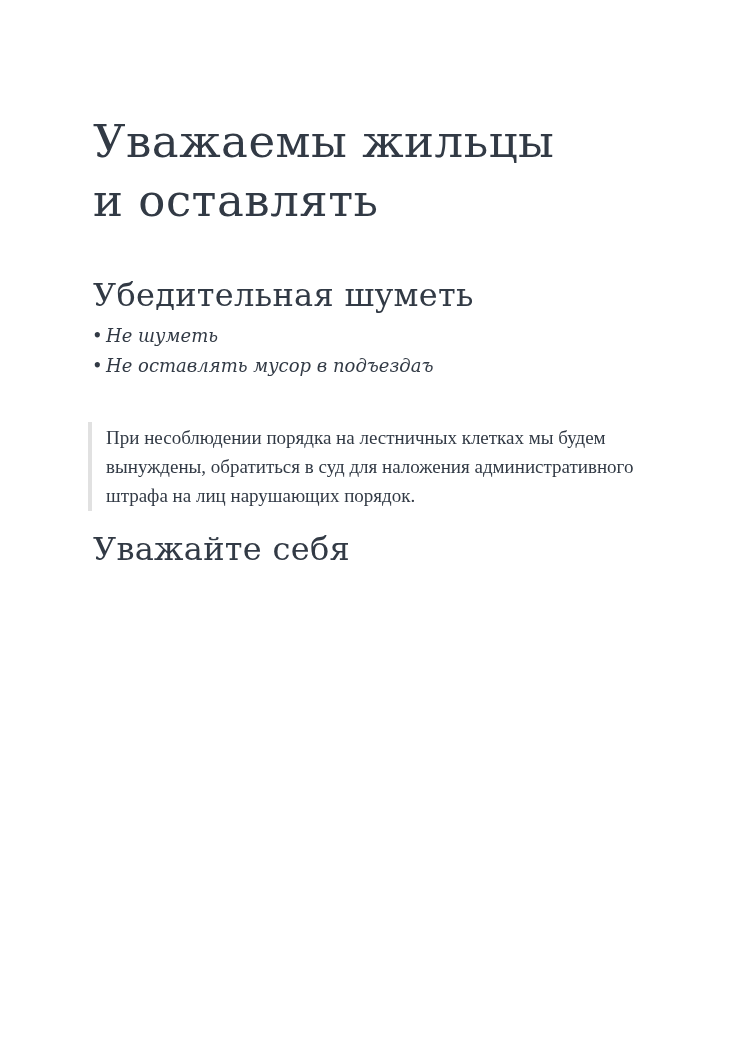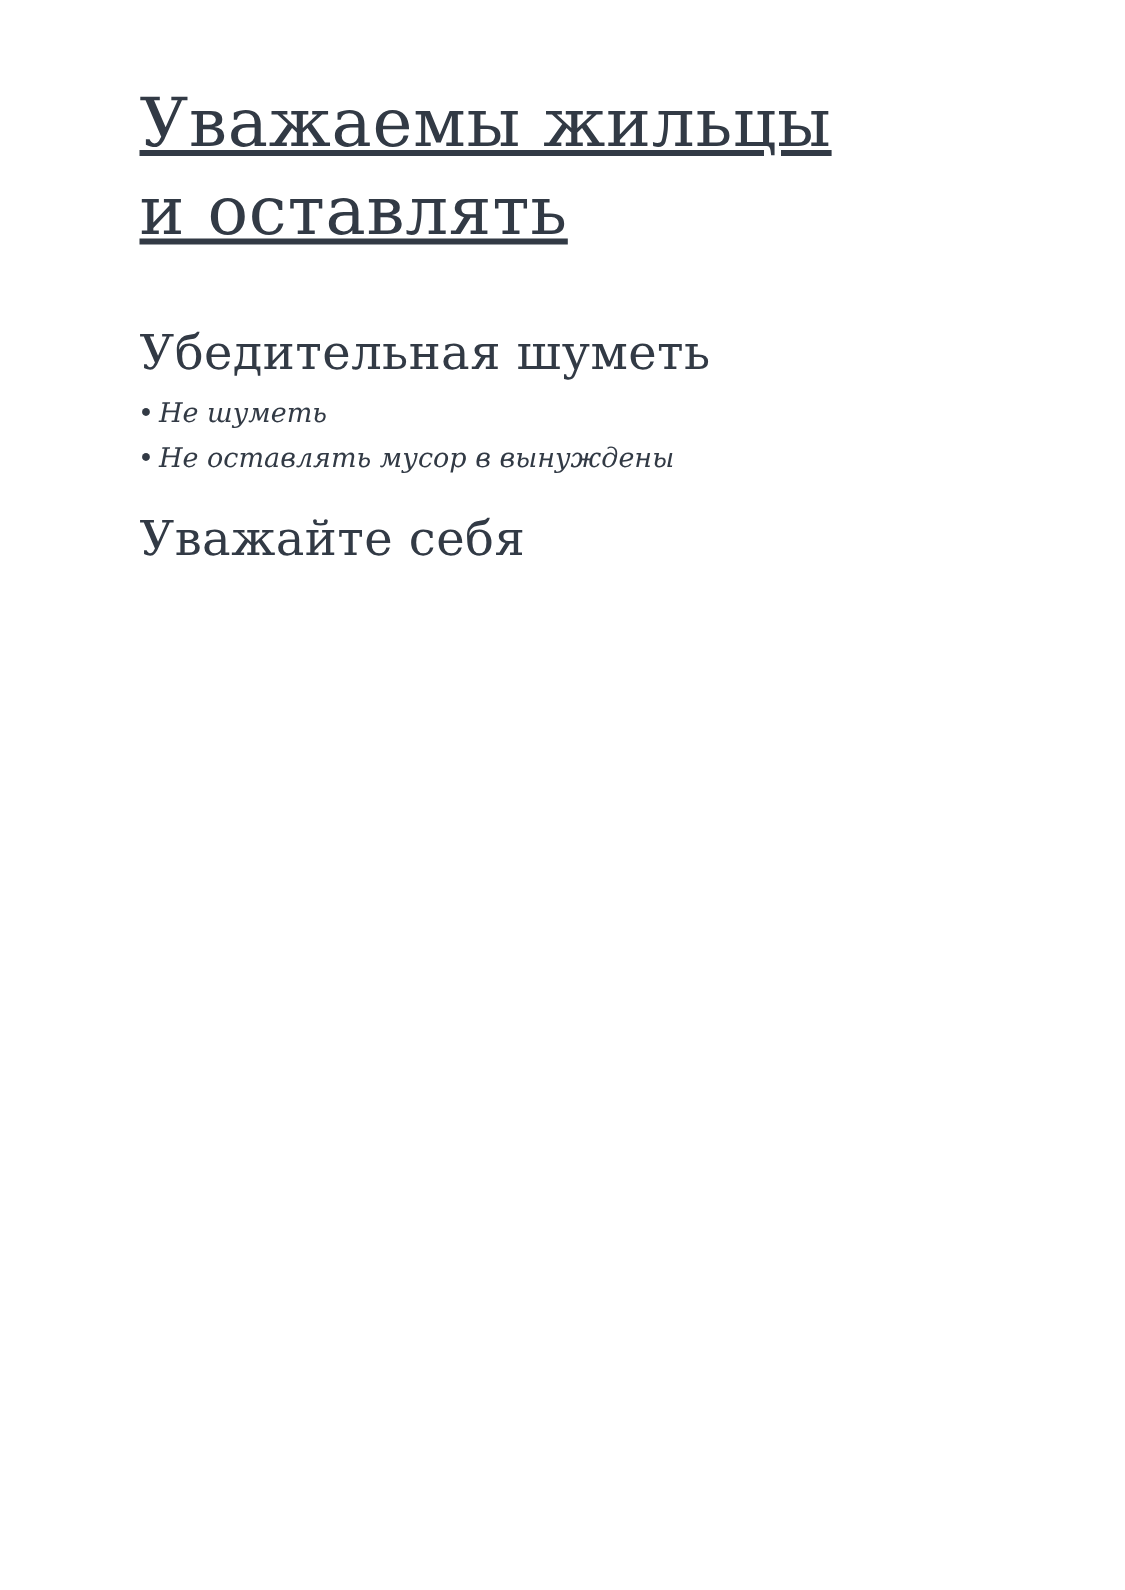--- a/index.html
+++ b/index.html
@@ -16,26 +16,25 @@
     color: var(--text);
     overflow: hidden;
   }
   .page {
     position: relative;
     width: 750px;
     height: 1060px;
     padding: 0 67px 0 93px;
   }
   .title {
-    margin-top: 52px;
+    margin-top: 112px;
     font-size: 45px;
     line-height: 59px;
     font-weight: 400;
     letter-spacing: 0.5px;
-    text-decoration: underline;
   }
   .title span { display: block; }
   .subheading {
     margin-top: 45px;
     font-size: 32px;
     line-height: 40px;
     font-weight: 400;
     letter-spacing: 0.3px;
   }
   ul.request-list {
@@ -83,21 +82,24 @@
 
   <h1 class="title">
     <span>Уважаемы жильцы</span>
     <span>и оставлять</span>
   </h1>
 
   <h2 class="subheading">Убедительная шуметь</h2>
 
   <ul class="request-list">
     <li>Не шуметь</li>
-    <li>Не оставлять мусор в вынуждены</li>
+    <li>Не оставлять мусор в подъездаъ</li>
   </ul>
 
+  <blockquote class="warning-quote">
+    <p>При несоблюдении порядка на лестничных клетках мы будем вынуждены, обратиться в суд для наложения административного штрафа на лиц нарушающих порядок.</p>
+  </blockquote>
 
   <h2 class="closing">
     <span>Уважайте себя</span>
   </h2>
 
 </div>
 
 </body></html>

